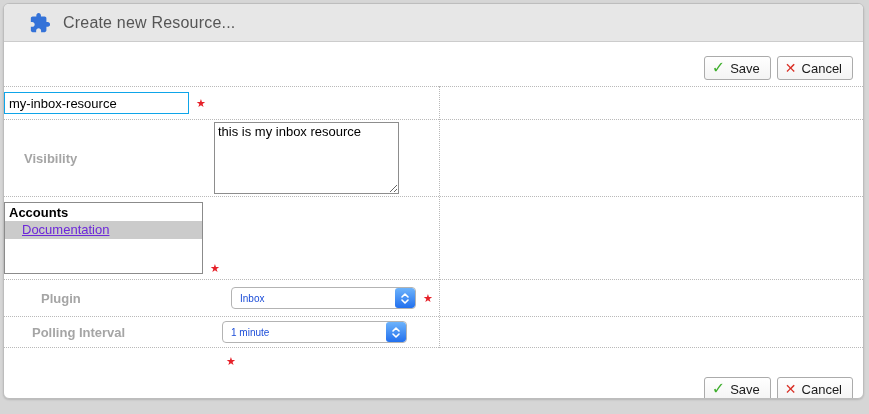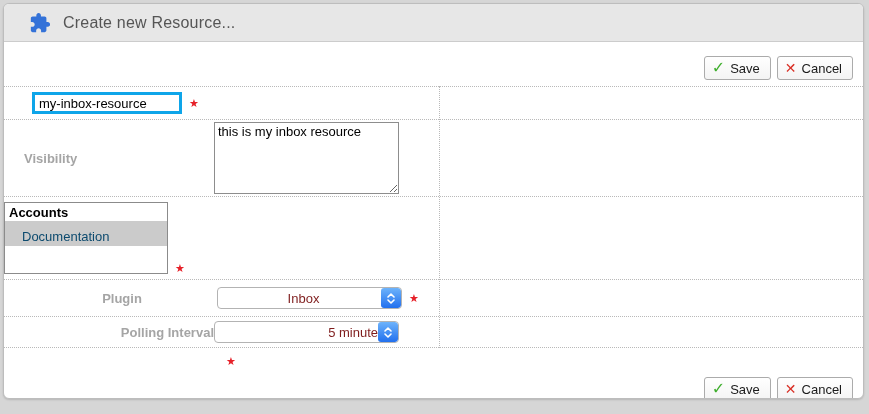--- a/index.html
+++ b/index.html
@@ -52,52 +52,52 @@
   }
   .row.first{border-top:1px dotted #b9b9b9;}
   .flabel{
     width:210px;padding-left:20px;box-sizing:border-box;
     color:#a5a5a5;font-weight:bold;font-size:13px;flex:none;
   }
   .control{display:flex;align-items:center;}
   .star{color:#e62129;font-size:11px;margin-left:7px;line-height:11px;}
   .row-name{padding:5px 0;}
   .text-input{
-    width:150px;height:22px;box-sizing:border-box;
-    border:3px solid #0ea5e9;border-radius:0;
+    width:185px;height:22px;box-sizing:border-box;
+    border:1px solid #0ea5e9;border-radius:0;
     font-family:"Liberation Sans","DejaVu Sans",sans-serif;
-    font-size:13px;padding:2px 4px;color:#000;margin-left:28px;
+    font-size:13px;padding:2px 4px;color:#000;
   }
   .row-desc{padding:2px 0;}
   .desc-area{
     width:185px;height:72px;box-sizing:border-box;
     border:1px solid #8d8d8d;
     font-family:Liberation Sans, sans-serif;
     font-size:13px;padding:1px 3px;color:#000;
     resize:both;display:block;
   }
   .row-vis{padding:5px 0;}
   .row-vis .control{align-items:flex-end;}
   .listbox{
-    width:164px;height:72px;box-sizing:border-box;
+    width:199px;height:72px;box-sizing:border-box;
     border:1px solid #8b8b8b;background:#fff;
     font-size:13px;overflow:hidden;
   }
   .lb-group{font-weight:bold;color:#000;padding:2px 4px 1px;}
-  .lb-option{padding:8px 4px 2px 17px;color:#0c4a6e;}
+  .lb-option{padding:1px 4px 2px 17px;color:#6d28d9;text-decoration:underline;}
   .lb-option.selected{background:#cbcbcb;}
-  .row-plugin{padding:7px 3px;text-align:center;}
-  .row-poll{padding:4px 0;text-align:right;}
+  .row-plugin{padding:7px 17px;}
+  .row-poll{padding:4px 8px;}
   .mac-select{
     width:185px;height:22px;box-sizing:border-box;
     border:1px solid #b3b3b3;border-radius:4px;
     background:#fff;display:flex;align-items:center;
     overflow:hidden;cursor:pointer;
   }
-  .select-value{flex:1;padding-left:8px;font-size:13px;color:#7f1d1d;}
+  .select-value{flex:1;padding-left:8px;font-size:10px;color:#1d4ed8;}
   .stepper{
     width:20px;height:100%;flex:none;
     background:linear-gradient(#6db3fb,#2270ee);
     border-radius:3px;
     display:flex;flex-direction:column;align-items:center;justify-content:center;gap:1px;
   }
   .chev{display:block;}
   .note{
     margin:5px 0 2px 222px;
     font-size:13px;color:#333;height:17px;display:flex;align-items:center;
@@ -171,21 +171,21 @@
           </span>
         </div>
         <span class="star">★</span>
       </div>
     </div>
 
     <div class="row row-poll">
       <div class="flabel">Polling Interval</div>
       <div class="control">
         <div class="mac-select">
-          <span class="select-value">5 minute</span>
+          <span class="select-value">1 minute</span>
           <span class="stepper">
             <svg class="chev" width="8" height="5" viewBox="0 0 8 5">
                 <path d="M1 4 L4 1 L7 4" fill="none" stroke="#ffffff" stroke-width="1.6" stroke-linecap="round" stroke-linejoin="round"></path>
               </svg>
             <svg class="chev" width="8" height="5" viewBox="0 0 8 5">
                 <path d="M1 1 L4 4 L7 1" fill="none" stroke="#ffffff" stroke-width="1.6" stroke-linecap="round" stroke-linejoin="round"></path>
               </svg>
           </span>
         </div>
       </div>

